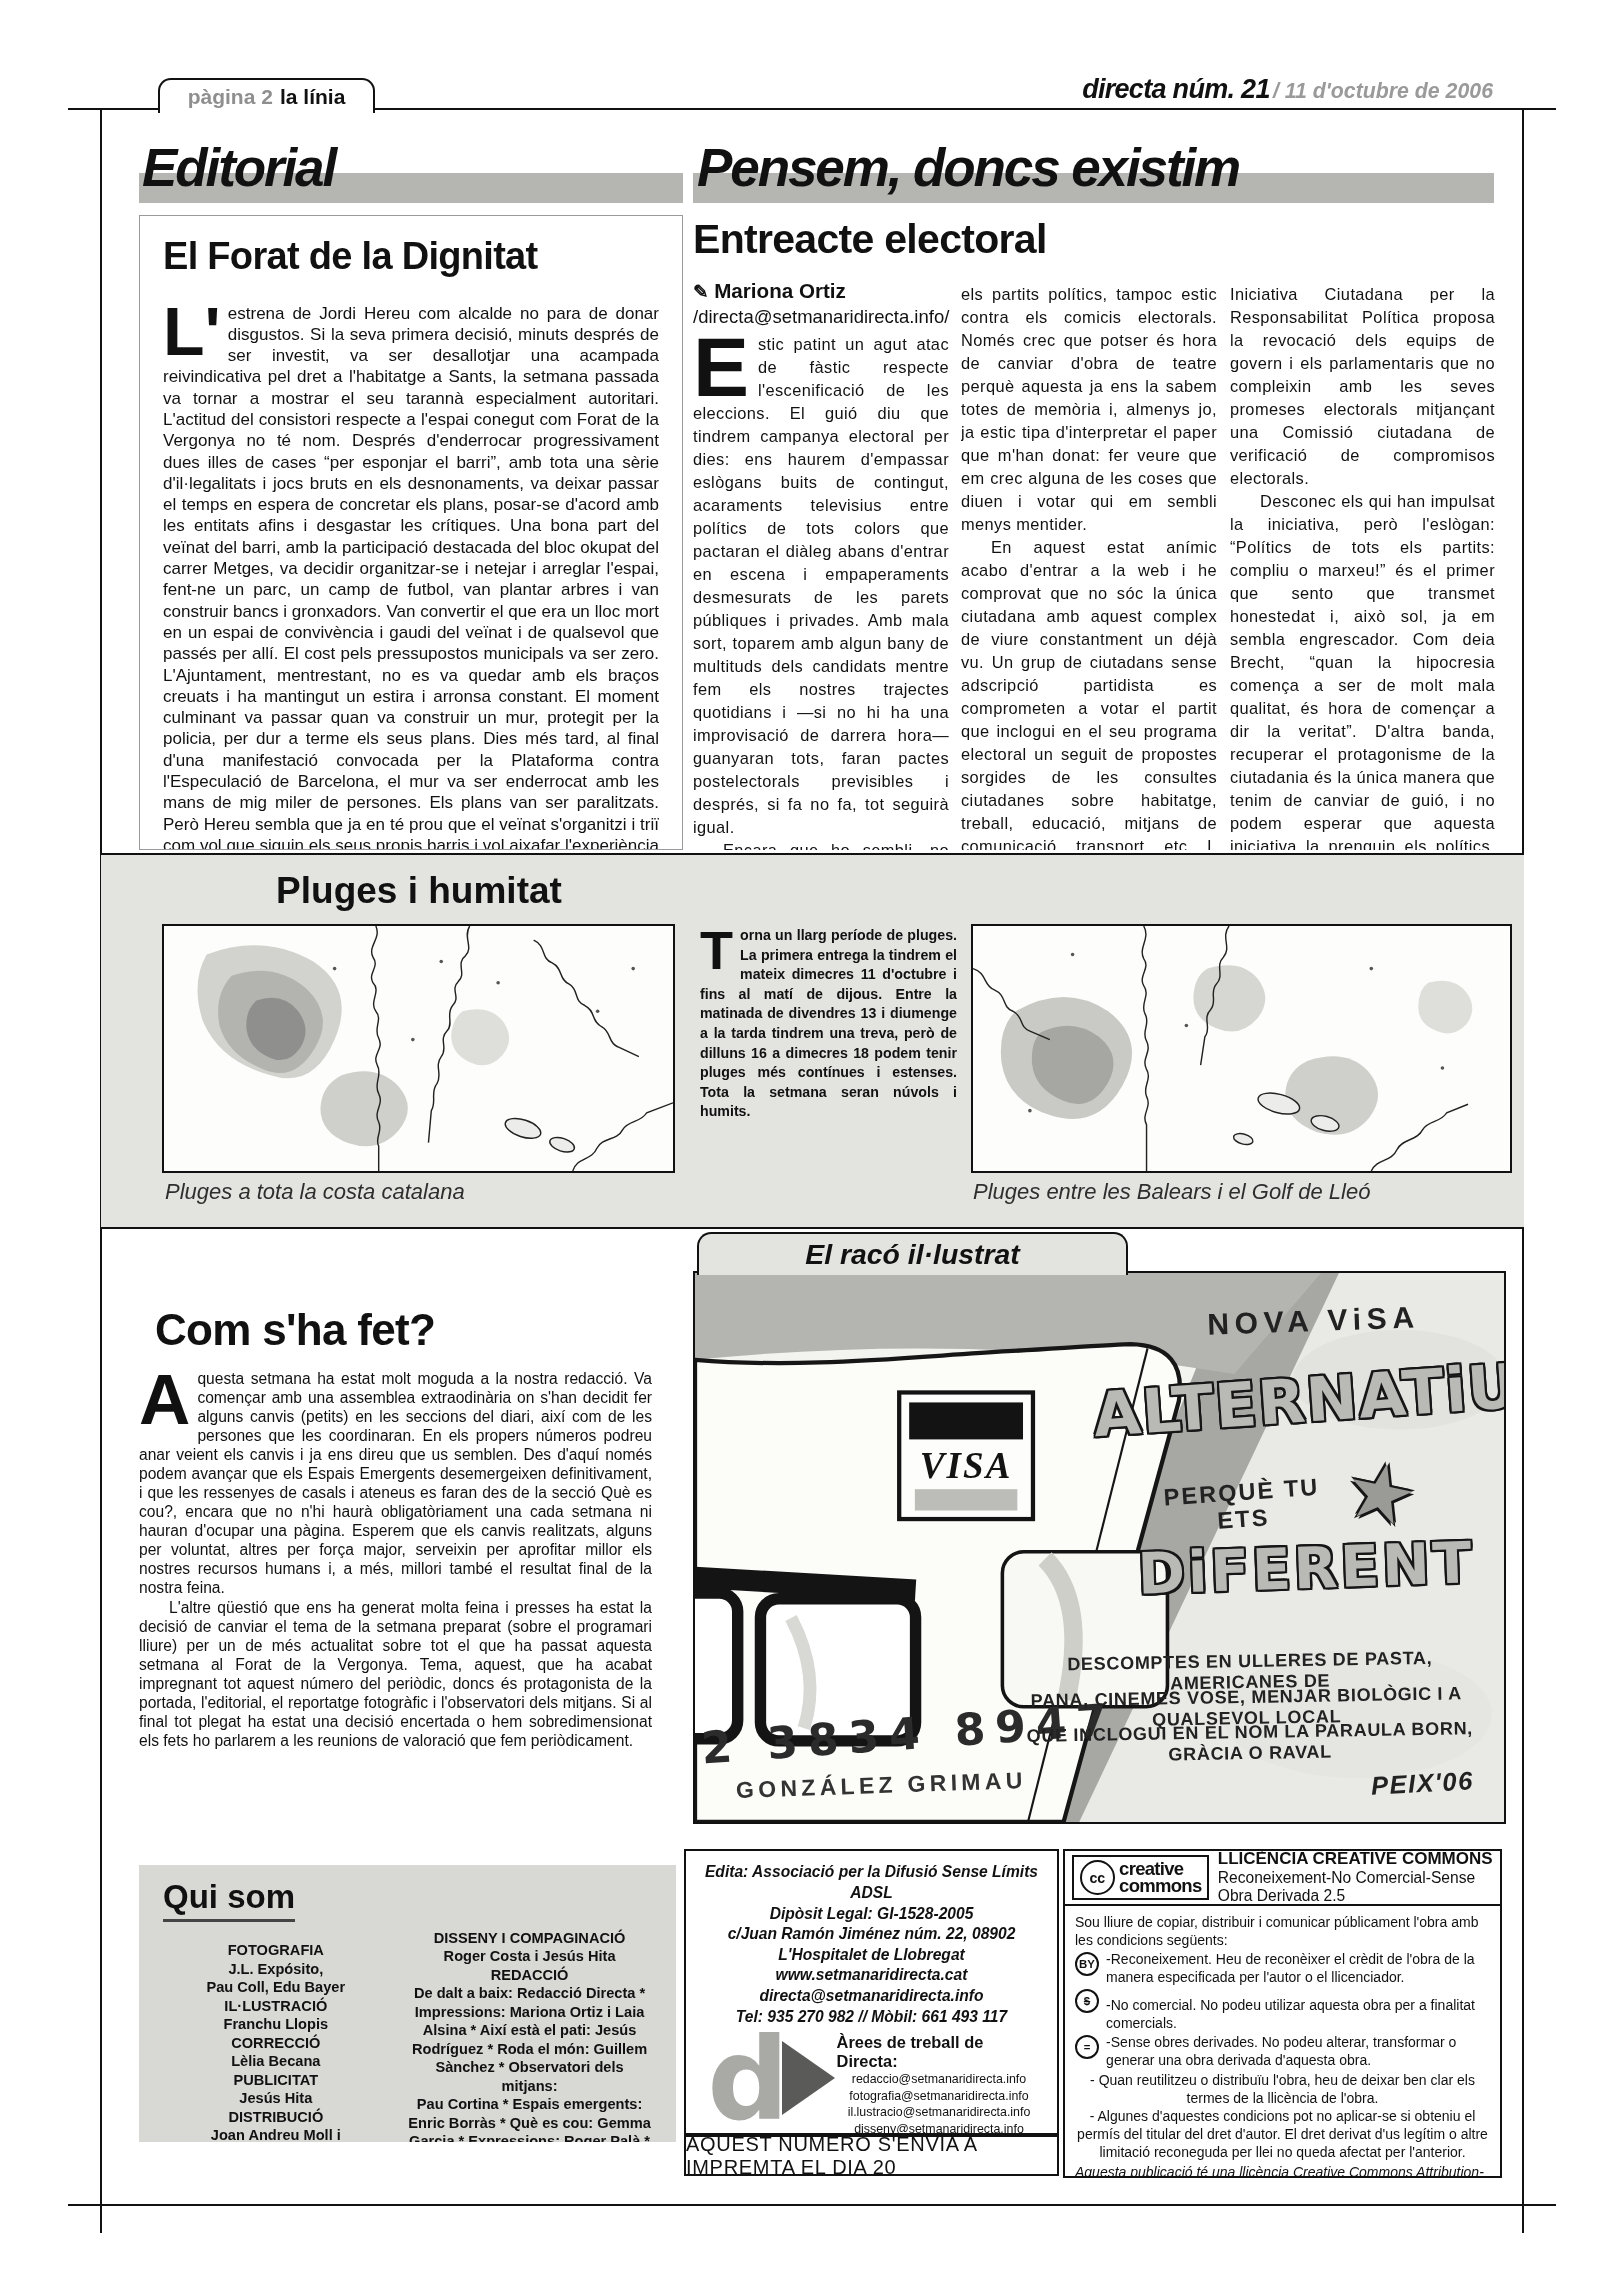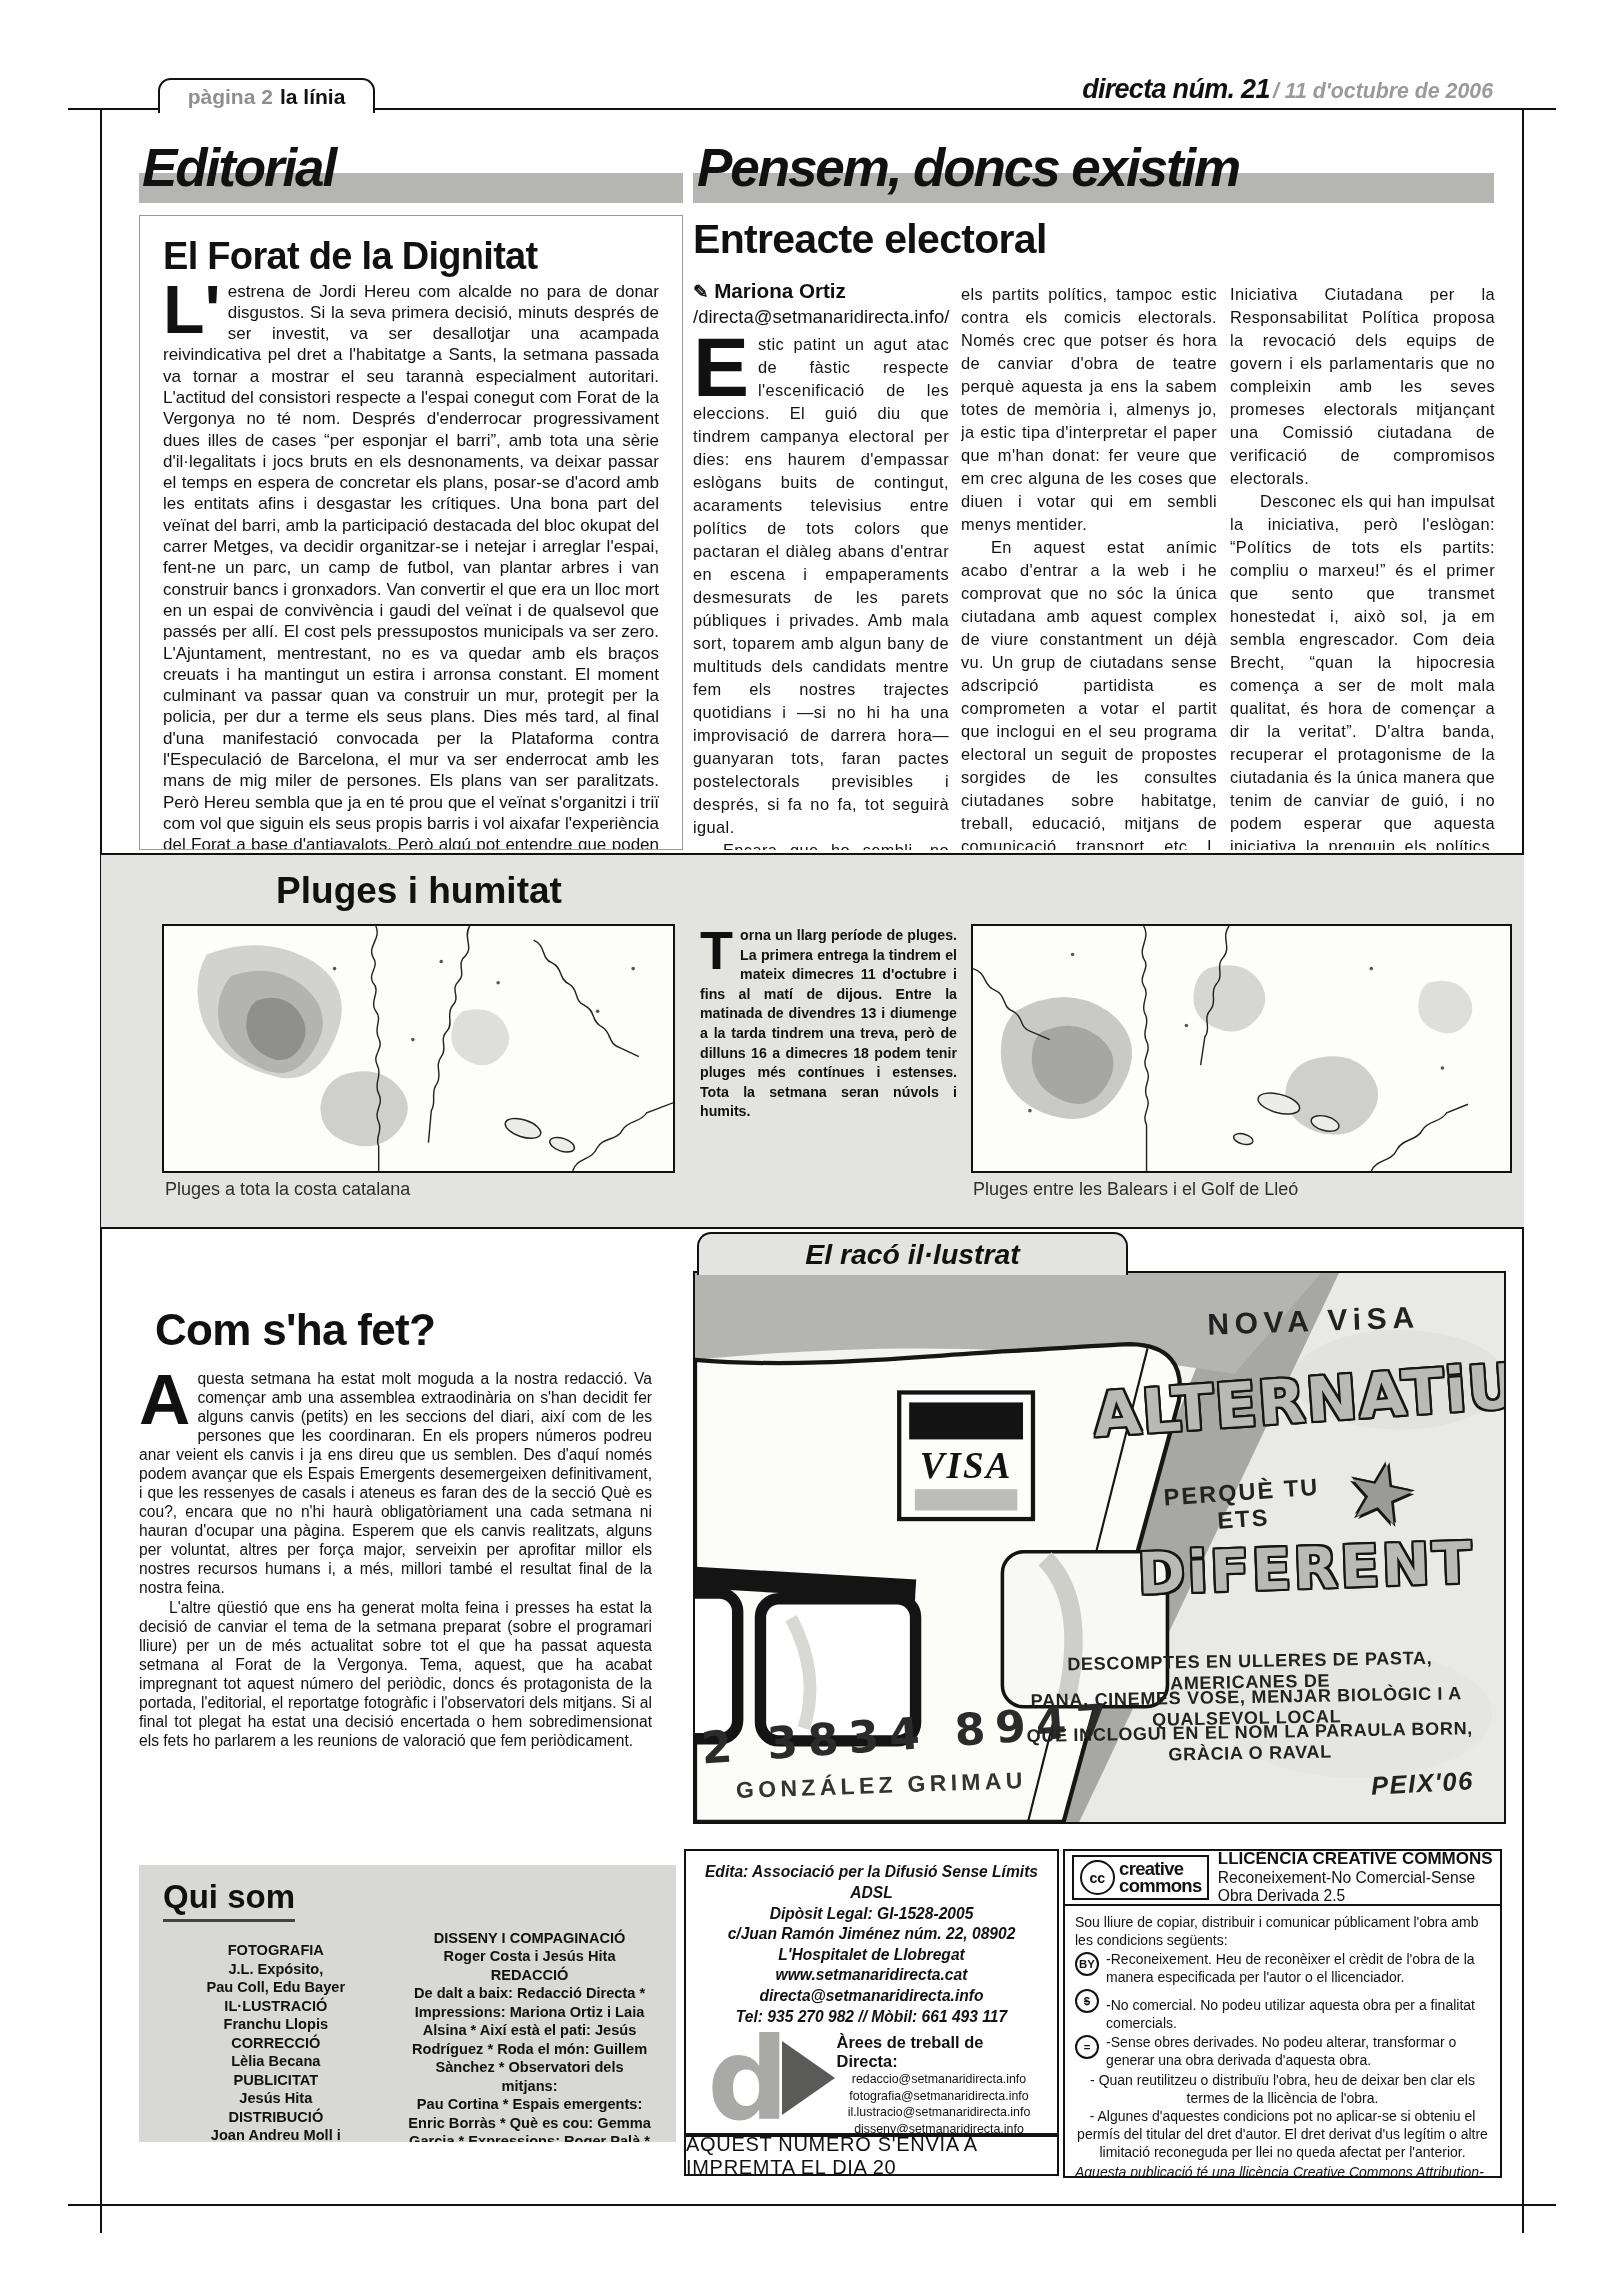--- a/index.html
+++ b/index.html
@@ -11,40 +11,40 @@
   .tab{border:2.1px solid #111;border-bottom:none;border-radius:12.8px 12.8px 0 0;background:#fff;
        display:flex;align-items:center;justify-content:center;font-weight:bold;font-size:21px;}
   .tab .gray{color:#8f8f8f;margin-right:7.1px;}
   .masthead{font-size:27px;font-weight:bold;font-style:italic;letter-spacing:-0.7px;}
   .masthead-date{font-size:21.3px;font-weight:bold;color:#9a9a9a;font-style:italic;}
   
   .secbar{background:#b5b5b2;}
   .sechead{font-size:53px;font-weight:bold;font-style:italic;letter-spacing:-2.1px;line-height:1;z-index:2;}
   
   .edbox{border:1.4px solid #9a9a9a;background:#fff;padding:18.5px 23px;box-sizing:border-box;overflow:hidden;}
-  .edbox h2{margin:0 0 3px 0;font-size:38px;letter-spacing:-0.7px;}
+  .edbox h2{margin:0 0 25px 0;font-size:38px;letter-spacing:-0.7px;}
   .jp{margin:0;text-align:justify;}
   .ed-body{font-size:17px;line-height:21.3px;}
   .dropcap{float:left;font-weight:bold;line-height:.78;margin:2.8px 7.1px 0 0;}
   .dc-ed{font-size:68px;}
   .dc-col{font-size:84px;line-height:.75;margin-right:8.5px;}
   .dc-pl{font-size:54px;}
   .dc-com{font-size:71px;}
   
   .headline2{font-size:41px;font-weight:bold;letter-spacing:-0.7px;line-height:1;margin:0;}
   .byline{font-size:20.6px;font-weight:bold;}
   .byline-ic{font-size:18.5px;margin-right:5.7px;}
   .byline-mail{font-size:18.5px;}
   .colp{font-size:16.4px;line-height:23px;letter-spacing:0.4px;text-align:justify;margin:0;}
   .ind{text-indent:30px;}
   
   .plpanel{background:#e3e3e0;border-top:2.1px solid #111;border-bottom:2.1px solid #111;}
   .pltitle{font-size:37px;font-weight:bold;text-align:center;}
   .mapbox{border:2.1px solid #111;background:#fdfdfb;overflow:hidden;}
-  .caption{font-size:18px;color:#2e2e2e;}
+  .caption{font-size:22px;color:#2e2e2e;font-style:italic;}
   .plbody{font-size:14.2px;line-height:19.6px;font-weight:bold;text-align:justify;margin:0;}
   
   .comtitle{font-size:44px;font-weight:bold;letter-spacing:-0.7px;margin:16px;}
   .combody{font-size:15.6px;line-height:19px;text-align:justify;margin:0;}
   
   .racotab{border:2.1px solid #111;border-bottom:none;border-radius:14.2px 14.2px 0 0;background:#e3e3e0;
            display:flex;align-items:center;justify-content:center;font-size:28.4px;font-weight:bold;font-style:italic;}
   .illus{border:2.1px solid #111;background:#f3f3f0;overflow:hidden;}
   .hand{position:absolute;font-weight:bold;color:#222;}
   .outline-gray{color:#b9b9b5;text-shadow:-2.1px -2.1px 0 #161616,2.1px -2.1px 0 #161616,-2.1px 2.1px 0 #161616,2.1px 2.1px 0 #161616,0 2.1px 0 #161616,0 -2.1px 0 #161616,2.1px 0 0 #161616,-2.1px 0 0 #161616;}

